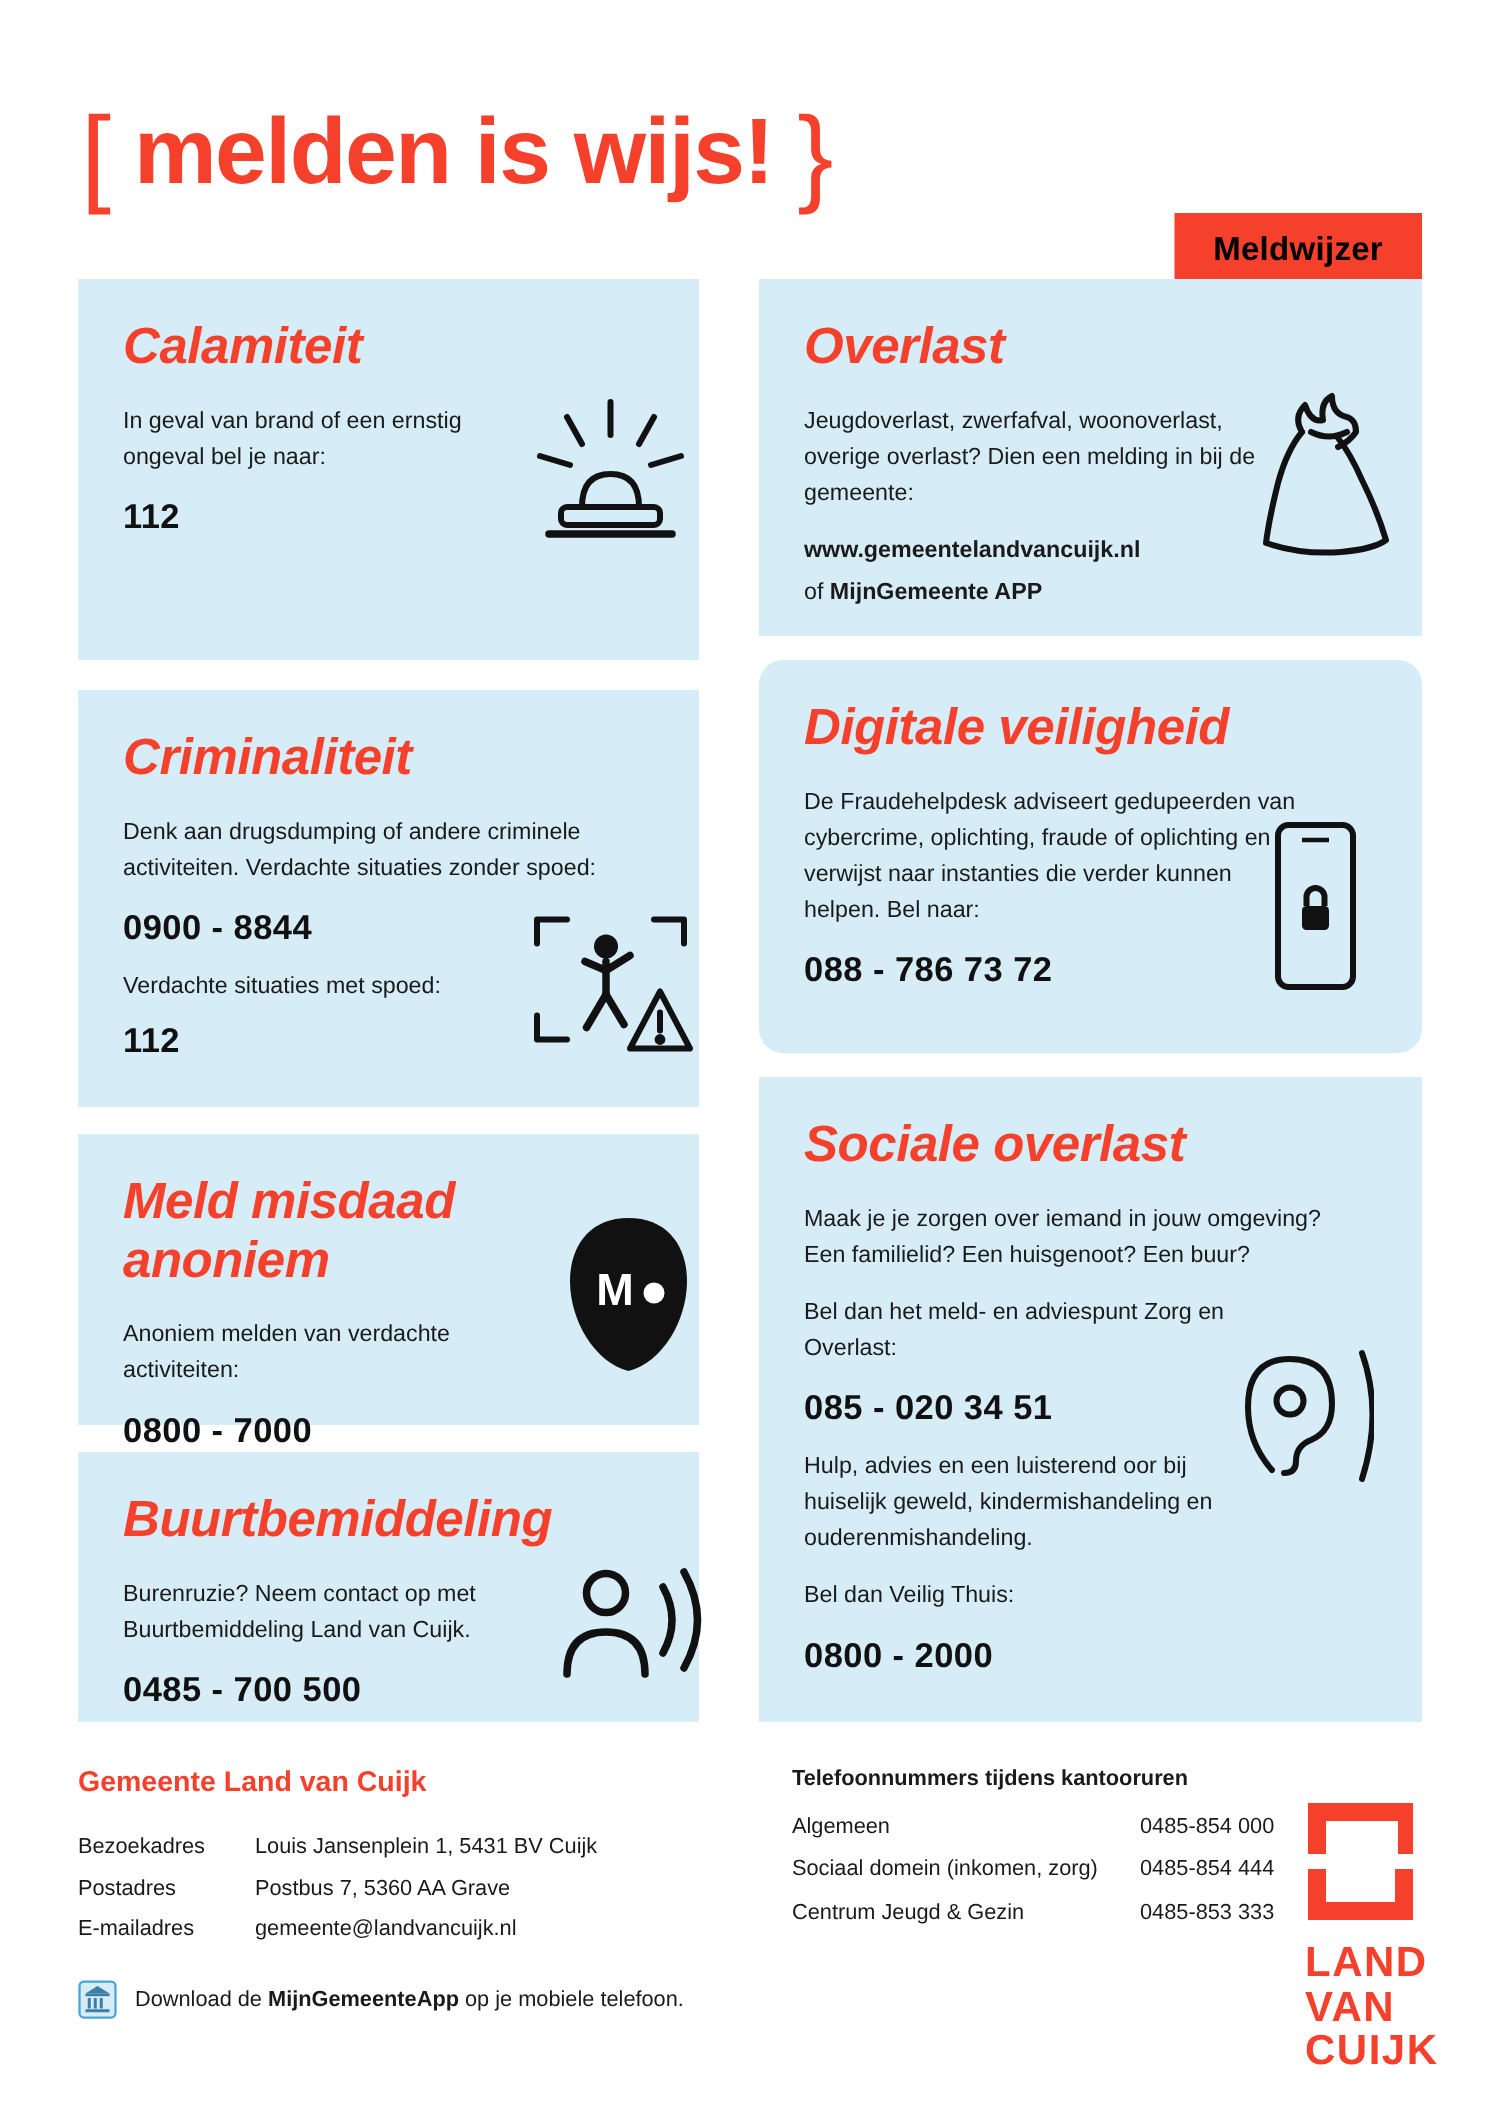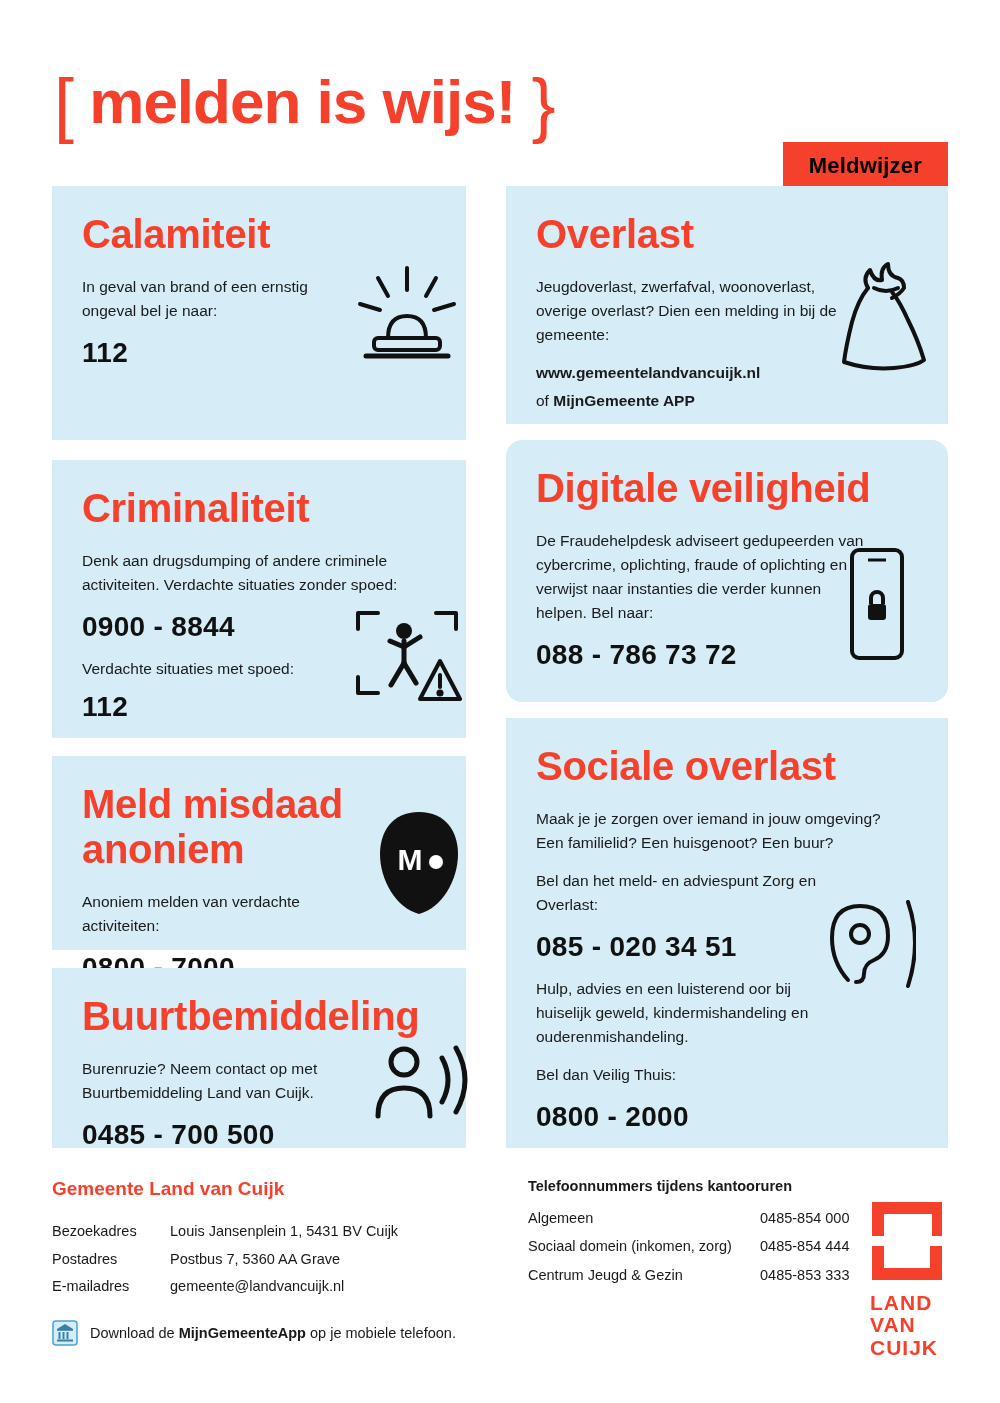--- a/index.html
+++ b/index.html
@@ -32,33 +32,34 @@
   
   .card{
     position:absolute;
     background:#d6ecf7;
     box-sizing:border-box;
     padding:26px 30px 26px 30px;
   }
   .card h2{
     margin:0 0 18px 0;
     color:#f5402c;
-    font-size:40px;
+    font-size:34px;
     font-weight:bold;
     letter-spacing:-.3px;
+    font-style:italic;
   }
   .card p{
     margin:0 0 14px 0;
     font-size:15.5px;
     line-height:1.55;
     color:#1a1a1a;
     max-width:320px;
   }
   .num{
-    font-size:28px;font-weight:bold;color:#111;
+    font-size:23px;font-weight:bold;color:#111;
     margin:0 0 14px 0;letter-spacing:.3px;
   }
   .num.last{margin-bottom:0;}
   b{font-weight:bold;}
 
   
   #card-calamiteit{left:52px;top:186px;width:414px;height:254px;}
   #card-criminaliteit{left:52px;top:460px;width:414px;height:278px;}
   #card-anoniem{left:52px;top:756px;width:414px;height:194px;}
   #card-buurt{left:52px;top:968px;width:414px;height:180px;}
@@ -86,21 +87,21 @@
   .tel-num{width:128px;}
 
   .download{
     position:absolute;left:52px;top:1320px;
     display:flex;align-items:center;font-size:14.5px;
   }
   .download .txt{margin-left:12px;}
 
   .logo{position:absolute;right:52px;top:1200px;width:78px;text-align:left;}
   .logo-text{
-    color:#f5402c;font-weight:bold;font-size:21px;line-height:1.06;
+    color:#f5402c;font-weight:bold;font-size:28px;line-height:1.06;
     letter-spacing:1px;margin-top:6px;
   }
 </style>
 </head>
 <body>
 
 <div class="page">
 
   <div class="header">
     <div class="header-title">

